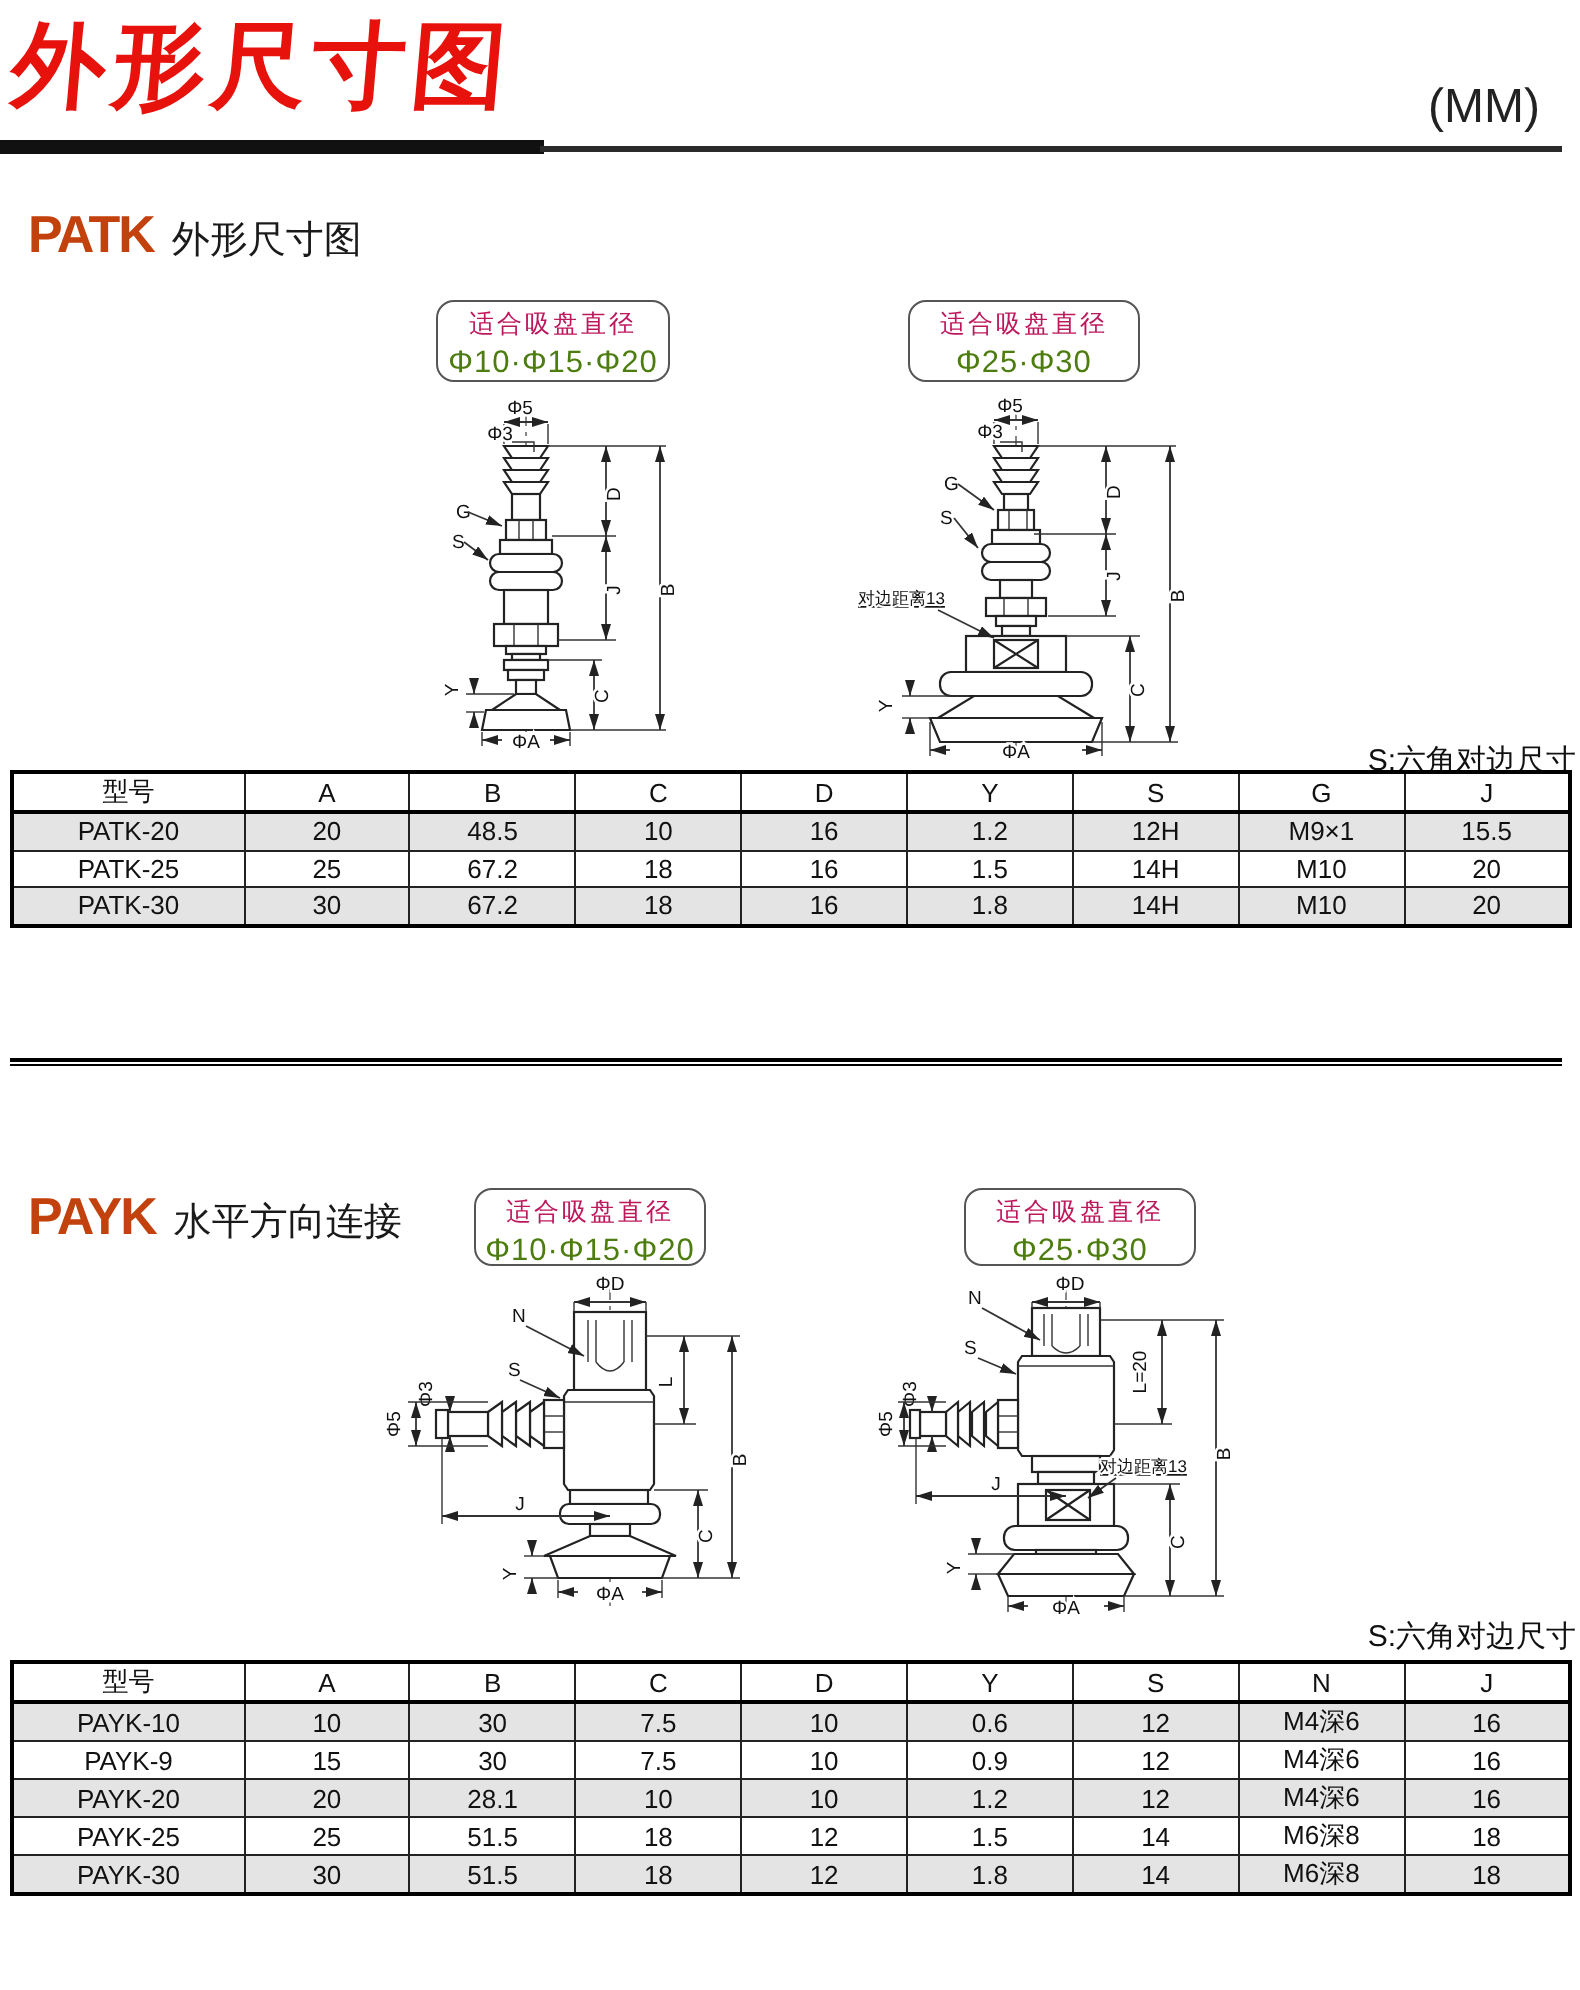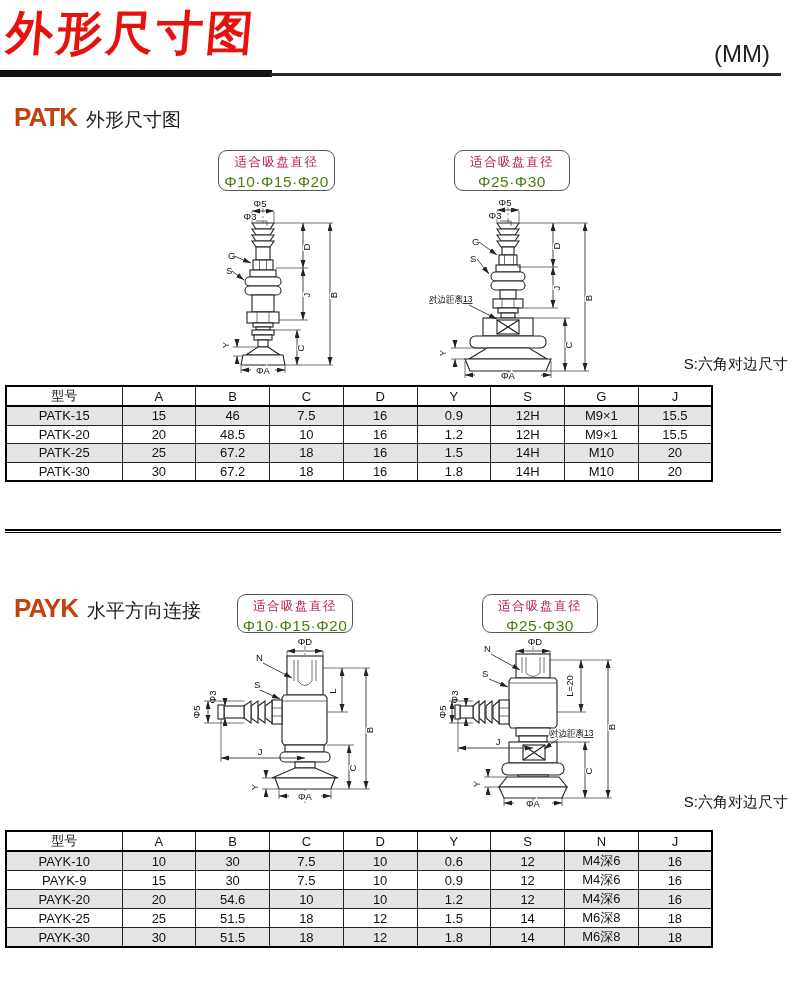--- a/index.html
+++ b/index.html
@@ -19,28 +19,28 @@
   .series{font-size:26px;font-weight:700;letter-spacing:-1px;color:#c2410c;}
   .subtitle{font-size:19px;color:#1a1a1a;margin-left:9px;}
 
   
   .caption-box{border:1.6px solid #555;border-radius:9px;text-align:center;
                background:#fff;box-sizing:border-box;padding-top:3px;}
   .cap1{font-size:12.5px;letter-spacing:1.5px;color:#be185d;}
   .cap2{font-size:15.5px;letter-spacing:.5px;color:#4d7c0f;margin-top:2px;}
 
   
-  .hex-note{font-size:15px;color:#111;text-align:right;white-space:nowrap;}
+  .hex-note{font-size:15px;color:#111;text-align:right;white-space:nowrap;margin-top:16px;}
 
   
   #section-separator{left:5px;top:529px;width:776px;height:4px;
                      border-top:2.5px solid #000;border-bottom:1px solid #000;box-sizing:border-box;}
 
   
-  .spec-table{position:absolute;left:5px;width:708px;border-collapse:collapse;
+  .spec-table{position:absolute;left:5px;width:781px;border-collapse:collapse;
               table-layout:fixed;font-size:13px;border:2.5px solid #000;}
   .spec-table th,.spec-table td{border:1.5px solid #222;height:17.6px;padding:0;
               text-align:center;font-weight:normal;overflow:hidden;white-space:nowrap;}
   .spec-table thead th{border-bottom:2.2px solid #000;background:#fff;}
   .spec-table tbody tr:nth-child(odd){background:#e4e4e4;}
   col.model-col{width:116px;}
 
   
   svg{overflow:visible;}
   .pl{fill:#fff;stroke:#222;stroke-width:1.1;}
@@ -233,31 +233,20 @@
           <th>B</th>
           <th>C</th>
           <th>D</th>
           <th>Y</th>
           <th>S</th>
           <th>G</th>
           <th>J</th>
         </tr>
       </thead>
       <tbody>
-        <tr>
-          <td>PATK-15</td>
-          <td>15</td>
-          <td>46</td>
-          <td>7.5</td>
-          <td>16</td>
-          <td>0.9</td>
-          <td>12H</td>
-          <td>M9×1</td>
-          <td>15.5</td>
-        </tr>
         <tr>
           <td>PATK-20</td>
           <td>20</td>
           <td>48.5</td>
           <td>10</td>
           <td>16</td>
           <td>1.2</td>
           <td>12H</td>
           <td>M9×1</td>
           <td>15.5</td>
@@ -491,21 +480,21 @@
           <td>7.5</td>
           <td>10</td>
           <td>0.9</td>
           <td>12</td>
           <td>M4深6</td>
           <td>16</td>
         </tr>
         <tr>
           <td>PAYK-20</td>
           <td>20</td>
-          <td>54.6</td>
+          <td>28.1</td>
           <td>10</td>
           <td>10</td>
           <td>1.2</td>
           <td>12</td>
           <td>M4深6</td>
           <td>16</td>
         </tr>
         <tr>
           <td>PAYK-25</td>
           <td>25</td>

